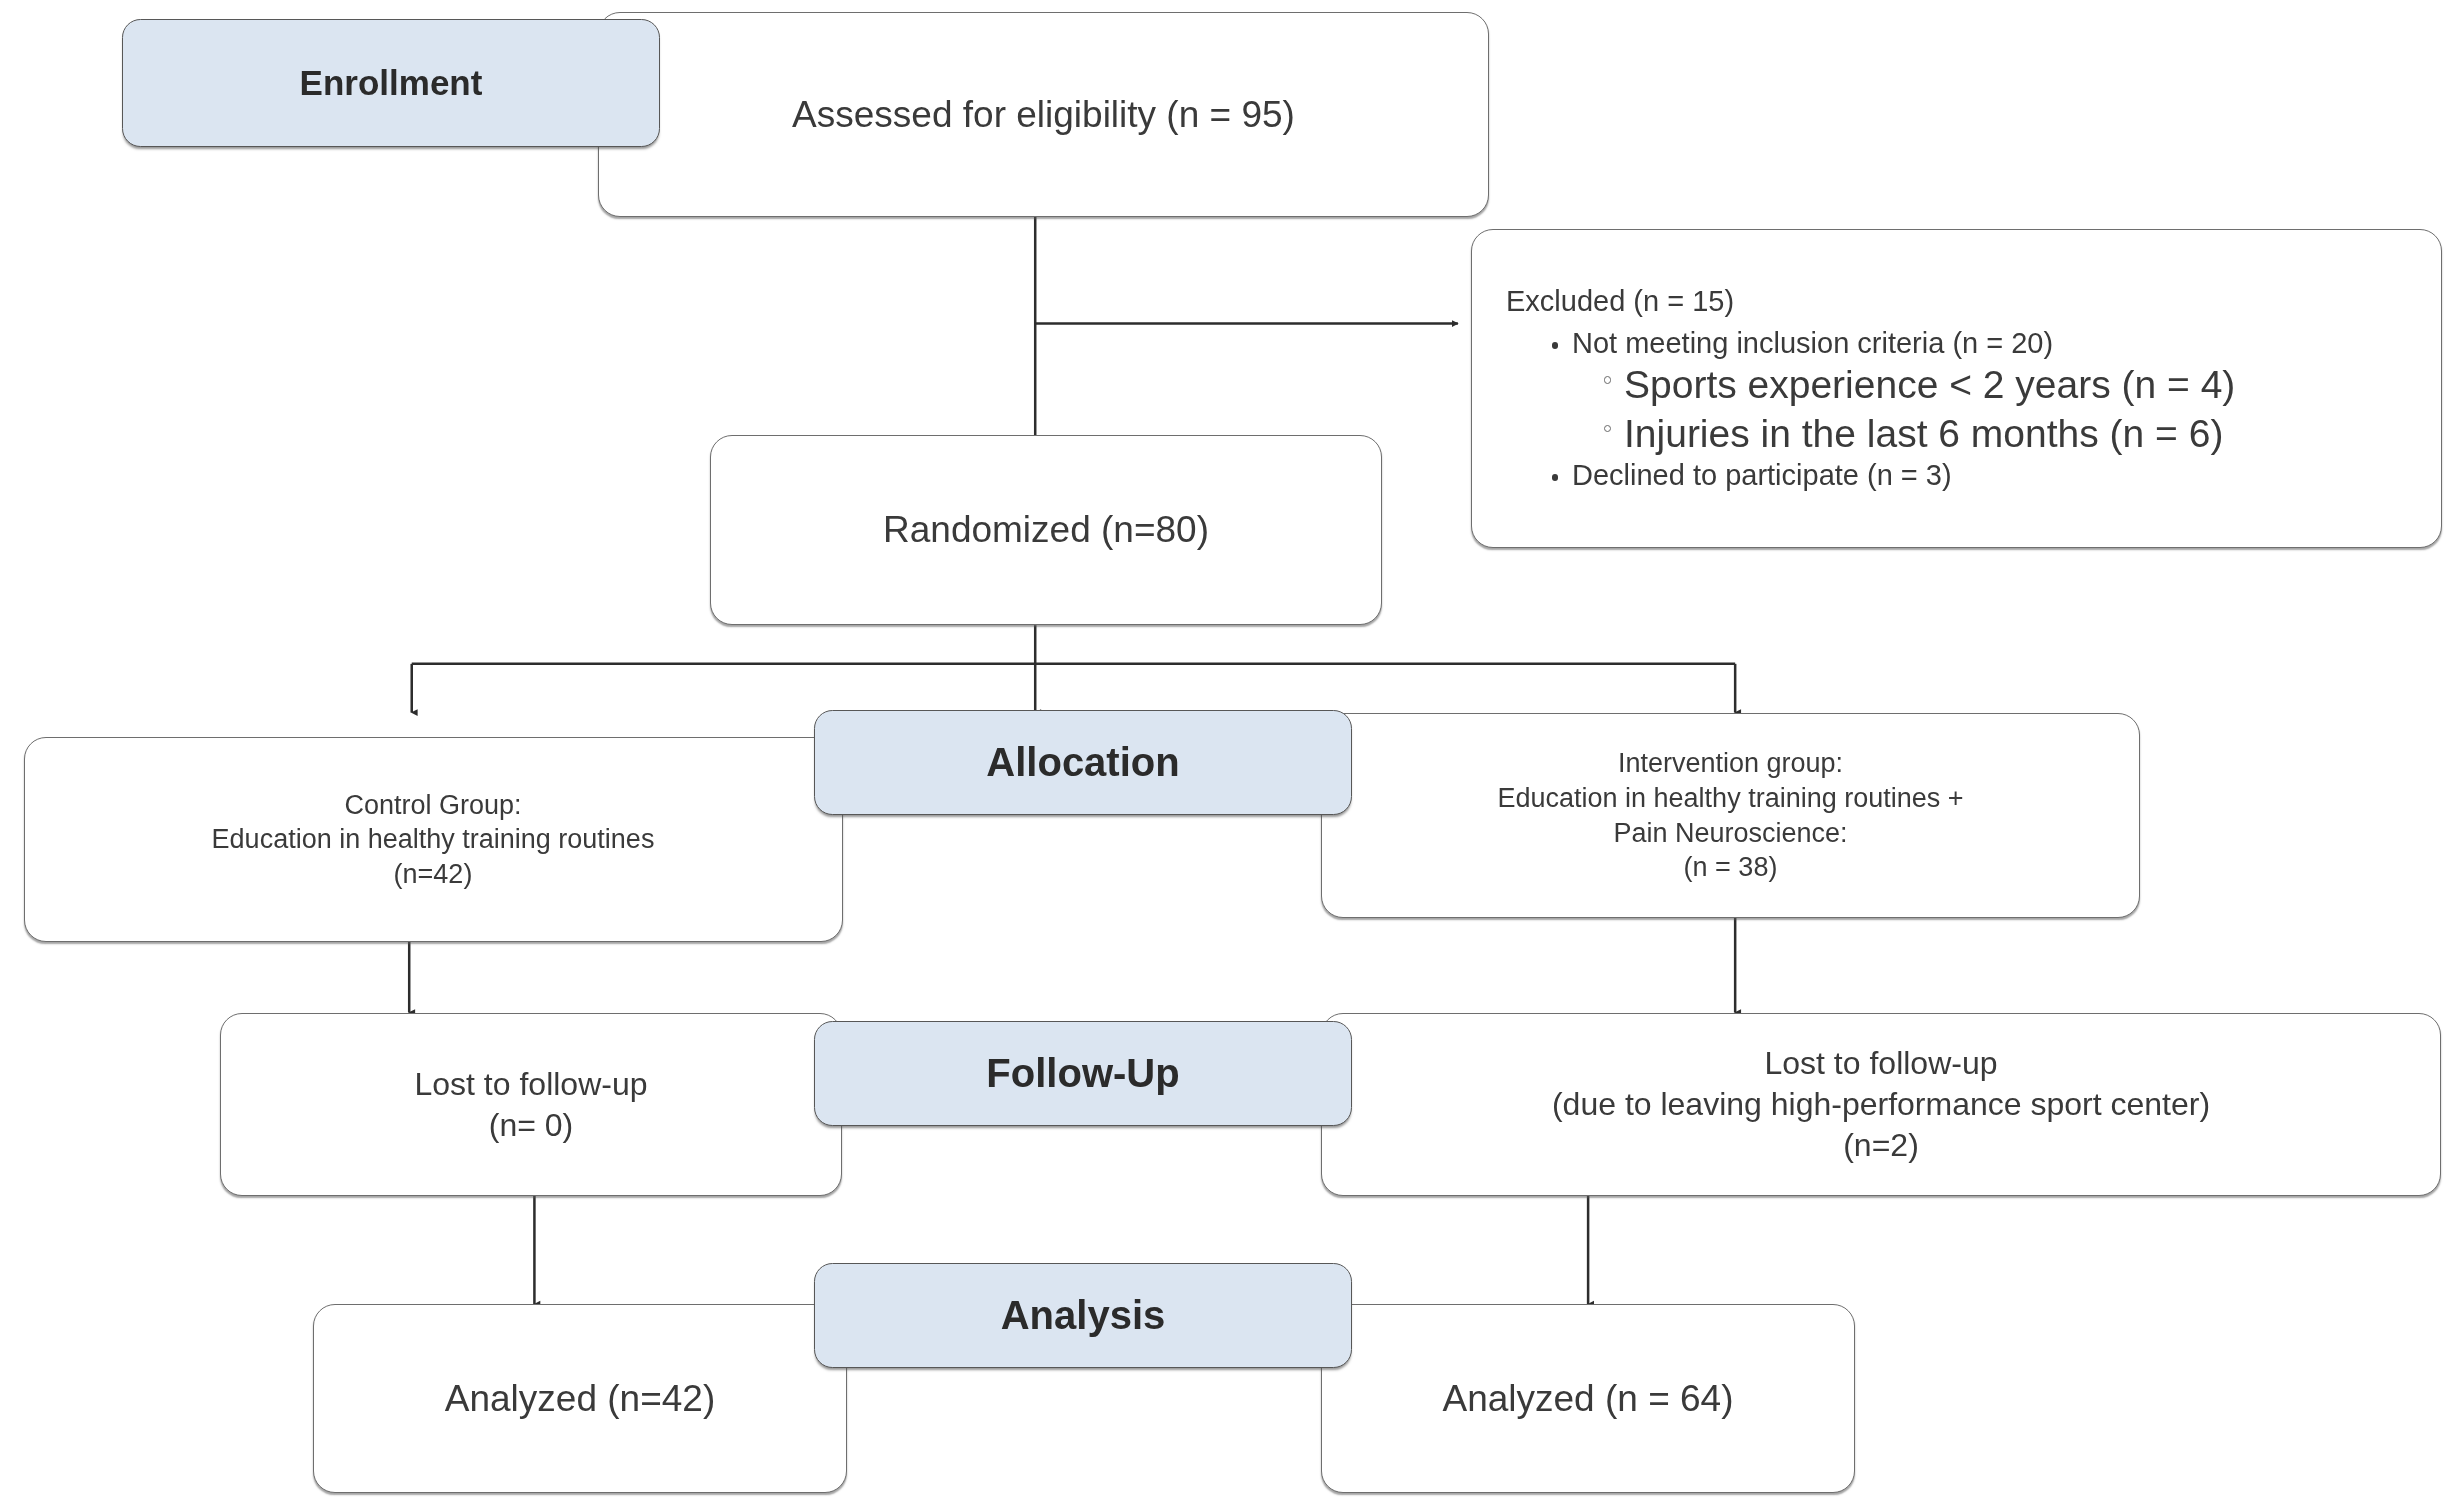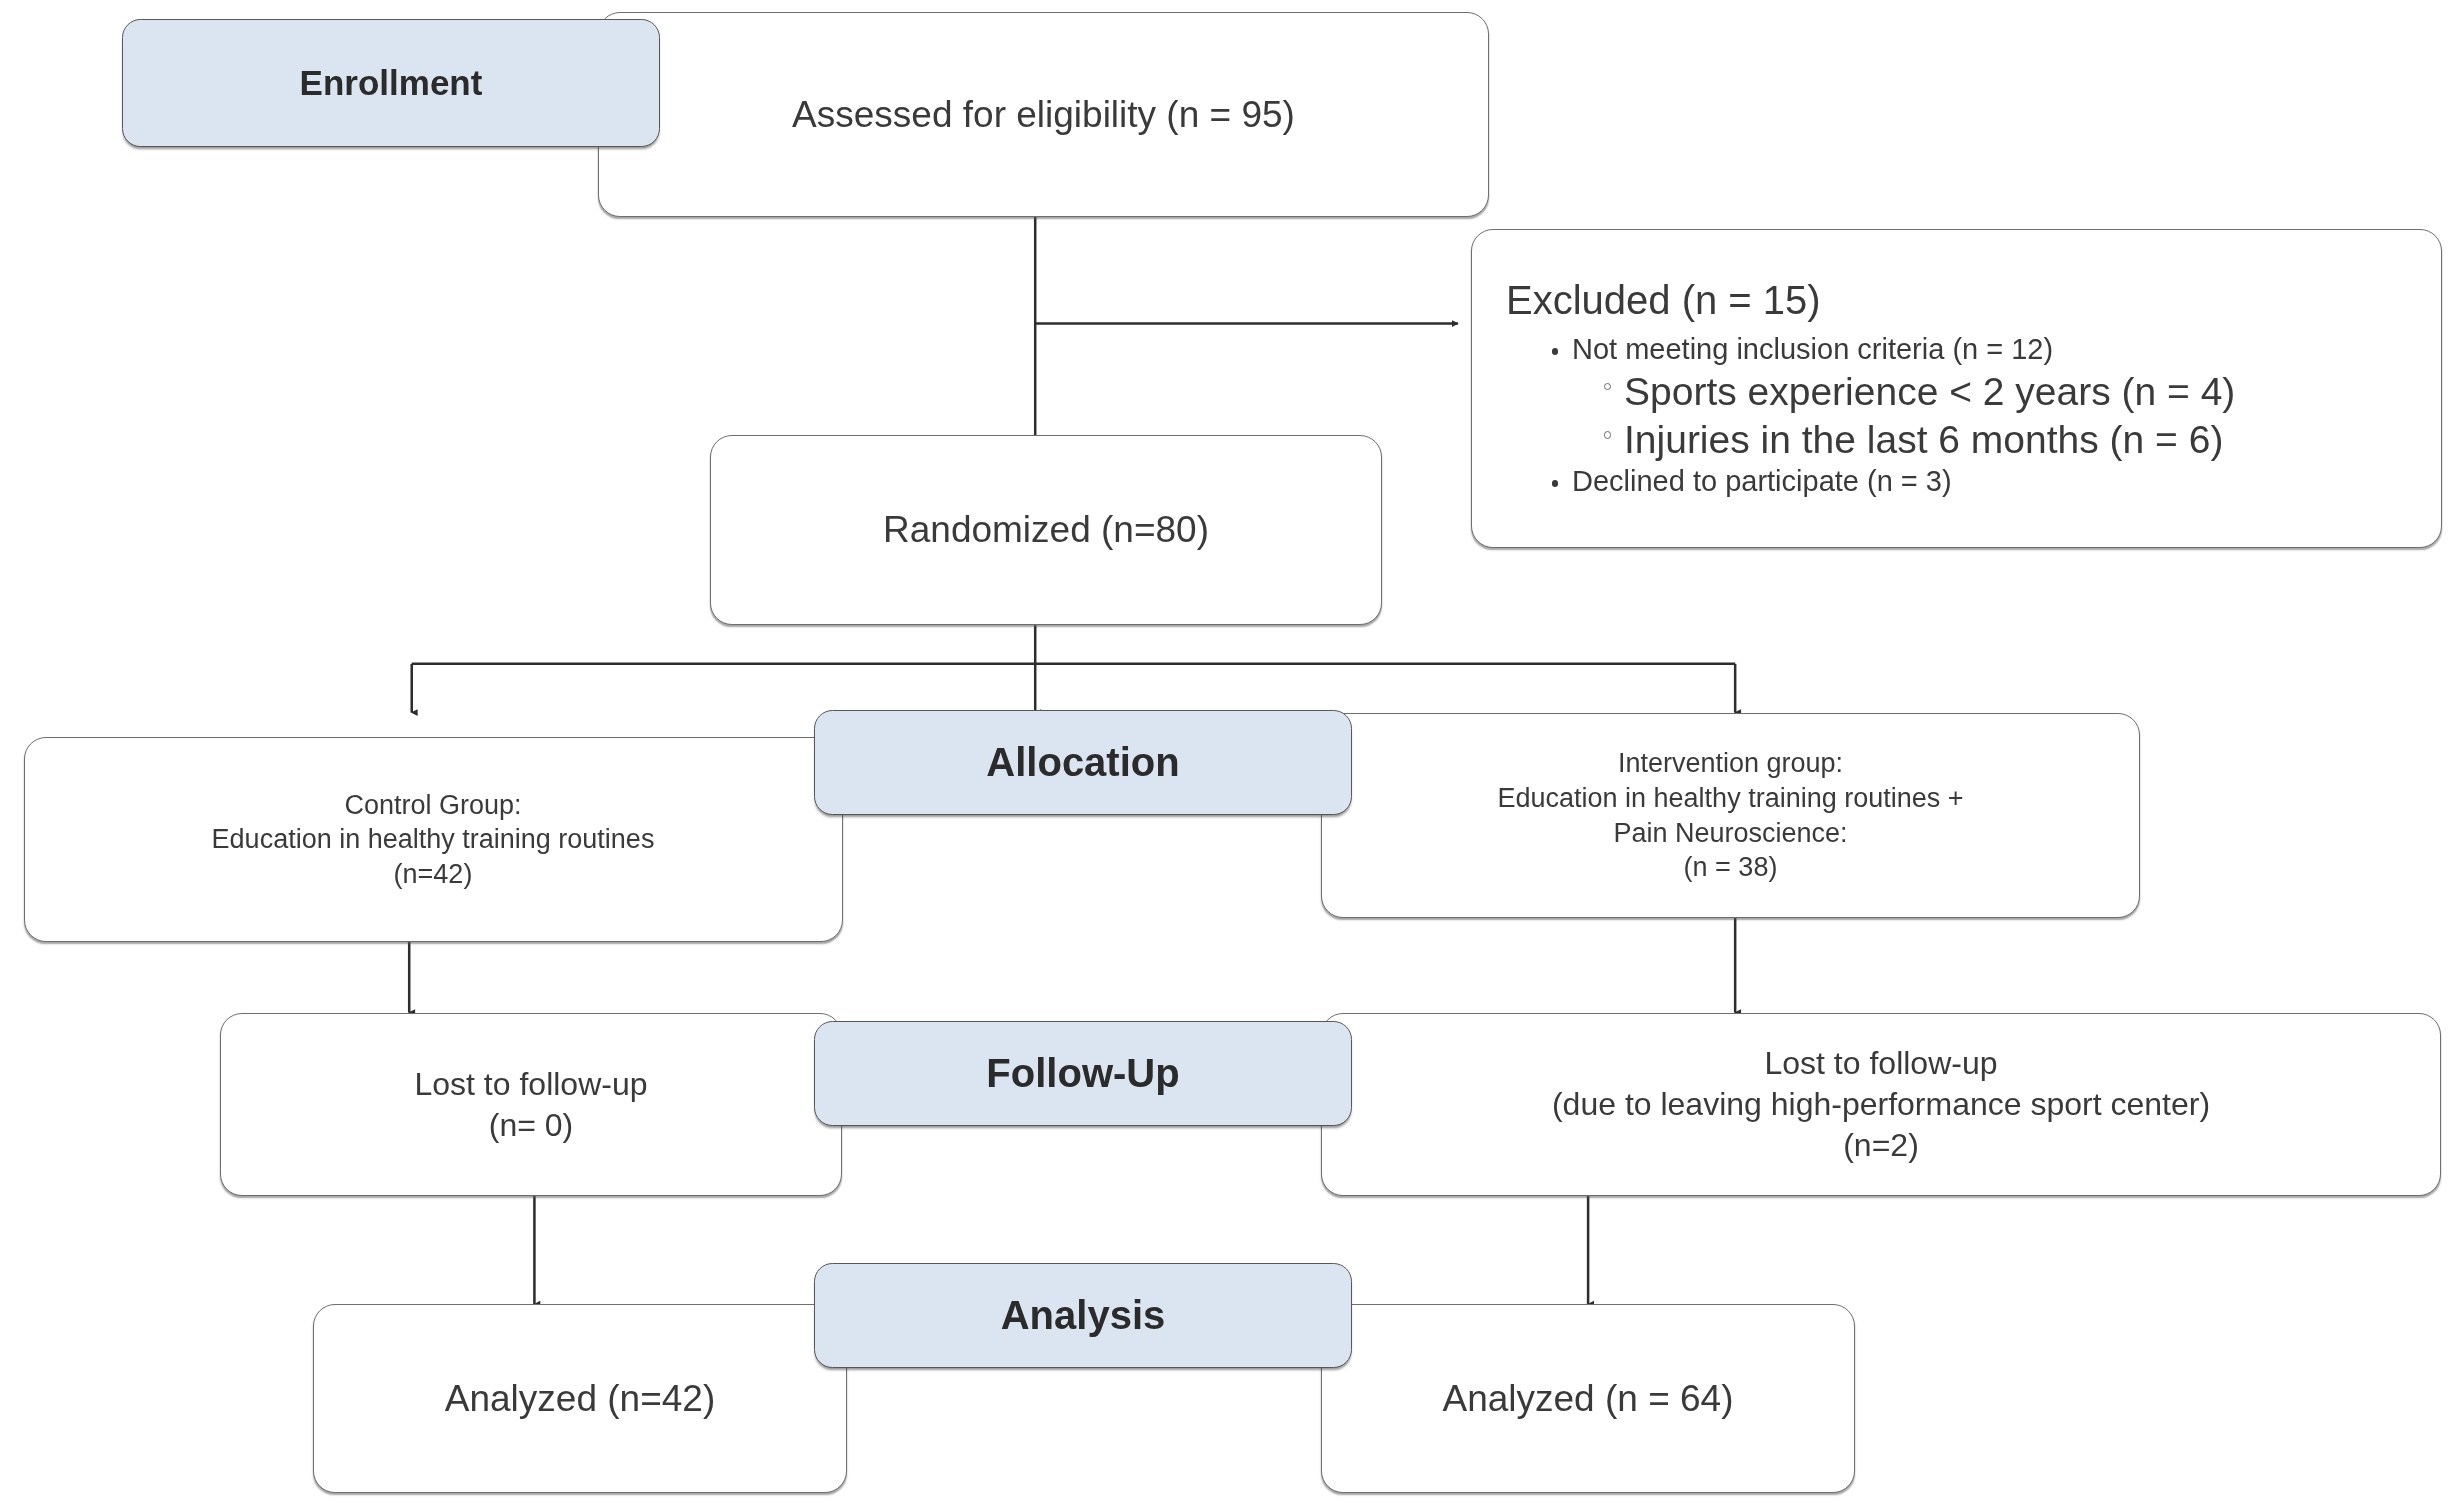--- a/index.html
+++ b/index.html
@@ -55,21 +55,21 @@
     padding: 0 11.8px;
   }
   .excl-inner {
     width: 100%;
     padding: 0 0 0 34px;
     box-sizing: border-box;
     text-align: left;
     color: #3a3a3a;
   }
   .excl-title {
-    font-size: 40px;
+    font-size: 29px;
     line-height: 1.18;
     margin-bottom: 8px;
   }
   ul.excl-l1 {
     list-style: none;
     margin: 0;
     padding: 0 0 0 44px;
   }
   ul.excl-l1 > li {
     position: relative;
@@ -159,21 +159,21 @@
 
   <div class="stage-box" style="left:122px; top:18.5px; width:538px; height:128px; font-size:35px;">
     <span>Enrollment</span>
   </div>
 
   <div class="flow-box" style="left:1471px; top:229px; width:971px; height:319px; align-items:center;">
     <div class="excl-inner">
       <div class="excl-title">Excluded (n = 15)</div>
       <ul class="excl-l1">
         <li>
-          <span class="li-text">Not meeting inclusion criteria (n = 12)</span>
+          <span class="li-text">Not meeting inclusion criteria (n = 20)</span>
           <ul class="excl-l2">
             <li>
               <span>Sports experience &lt; 2 years (n = 4)</span>
             </li>
             <li>
               <span>Injuries in the last 6 months (n = 6)</span>
             </li>
           </ul>
         </li>
         <li>

